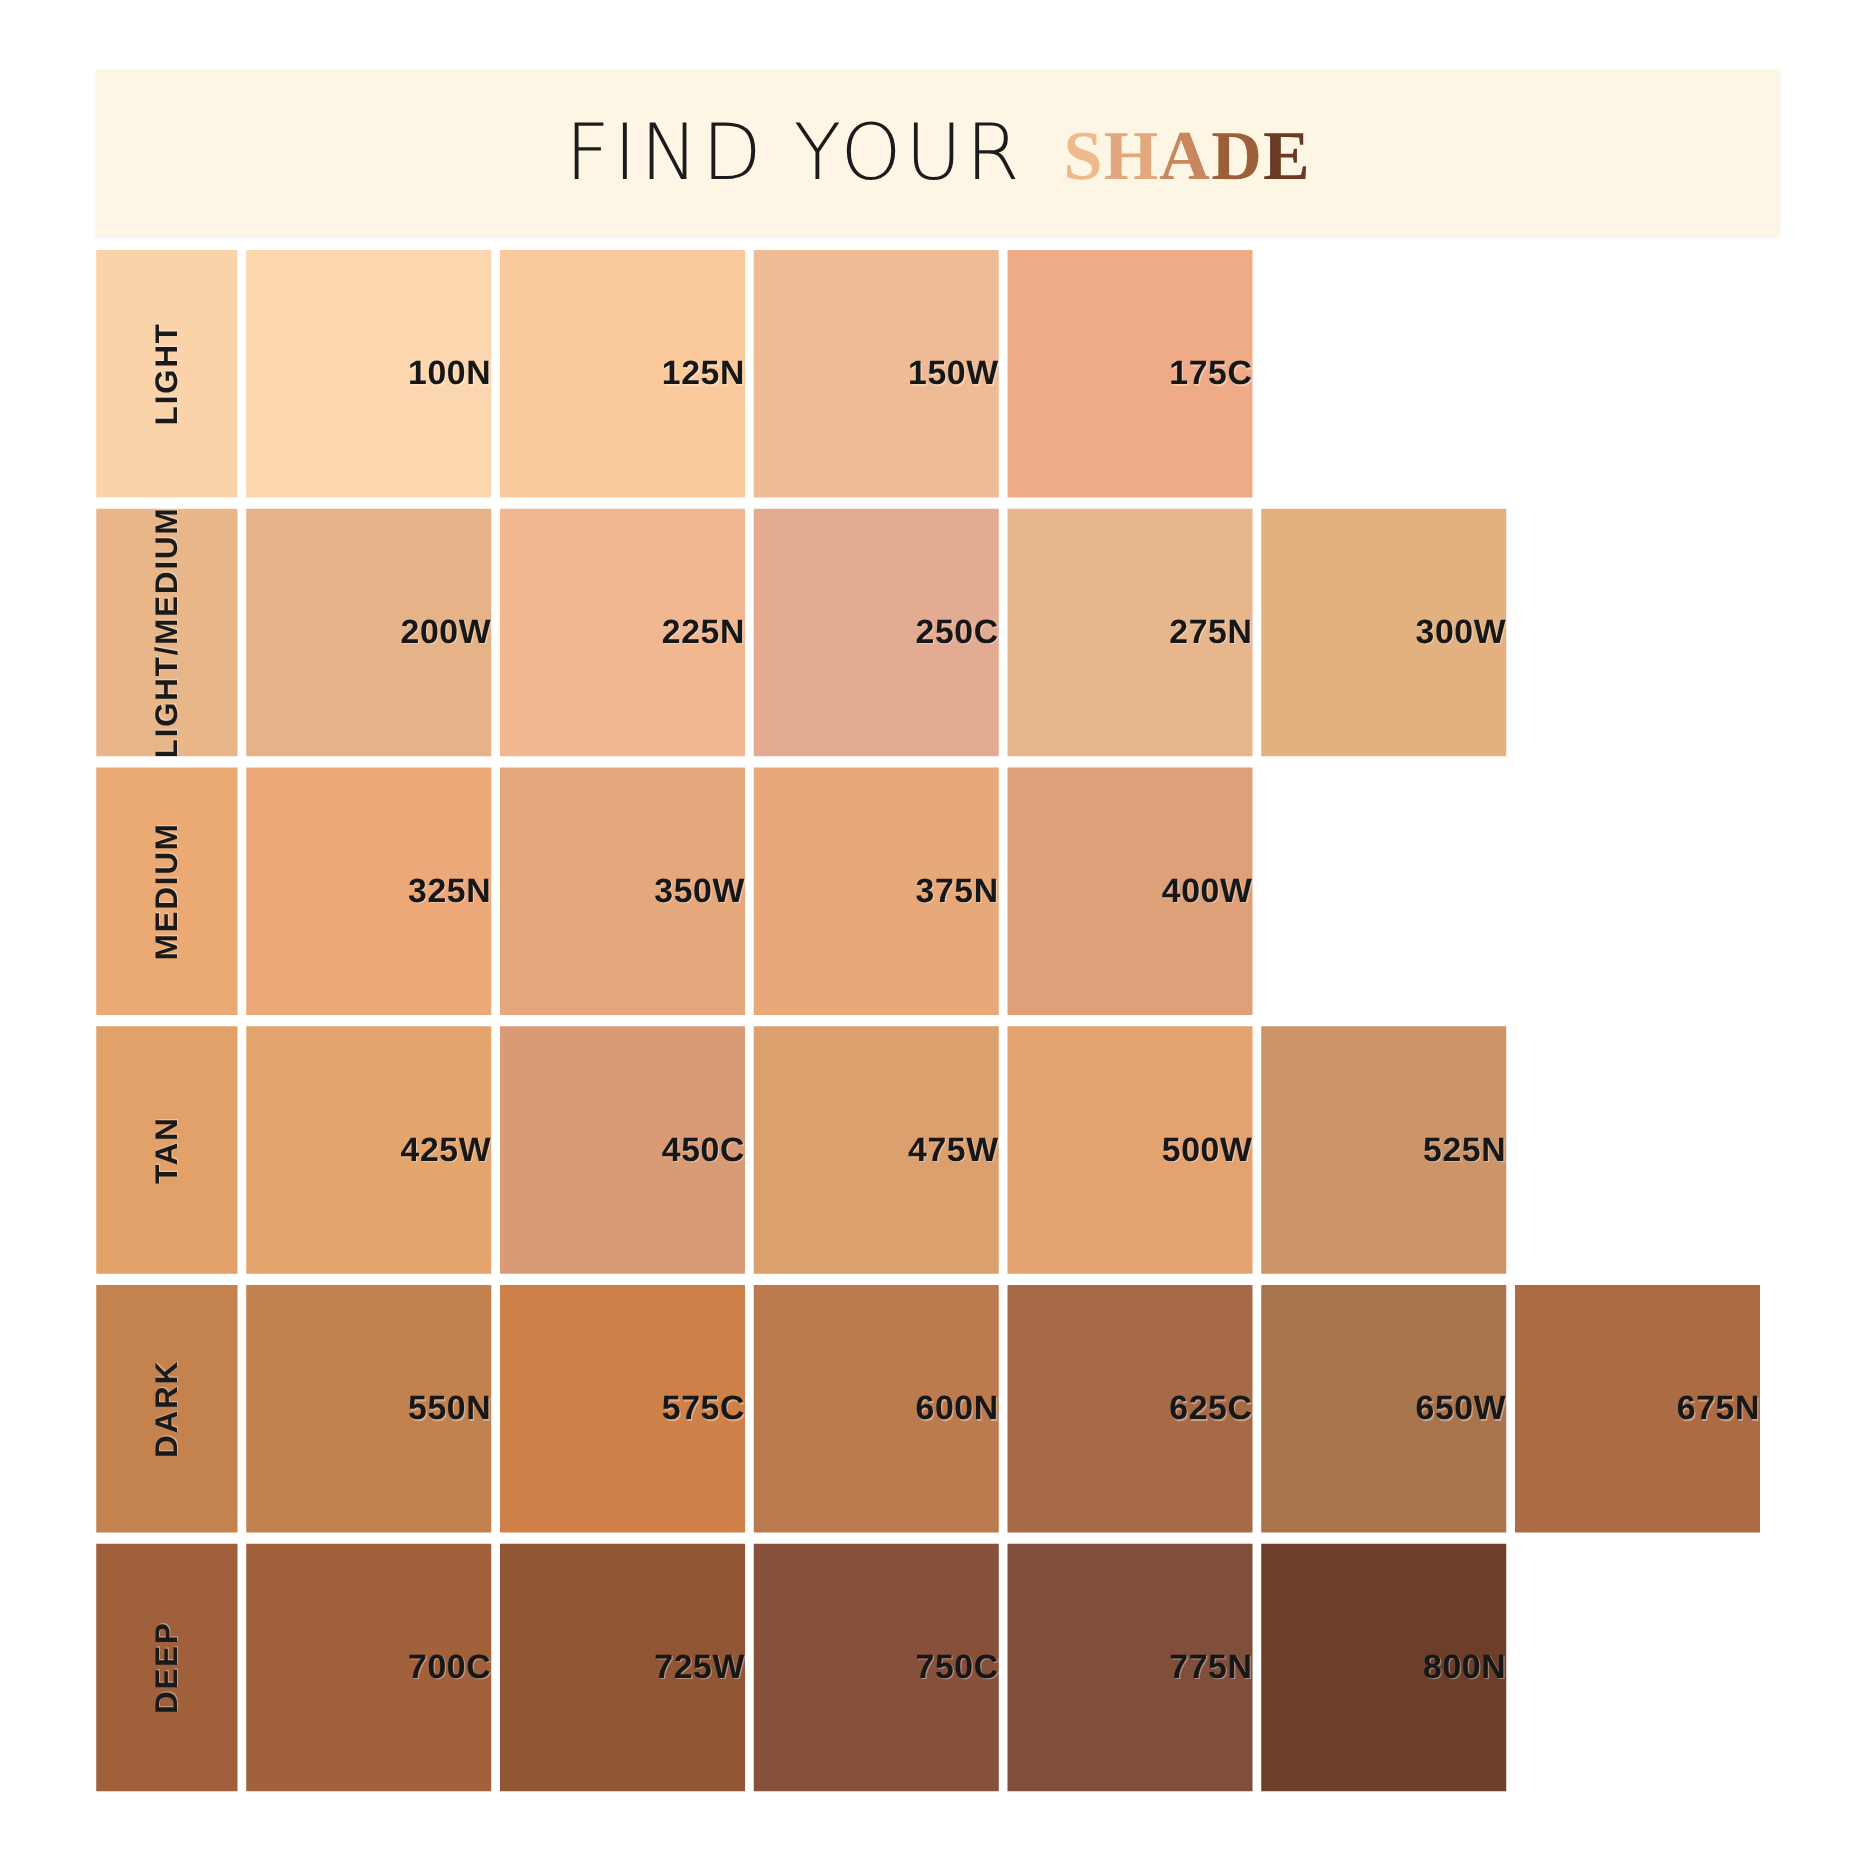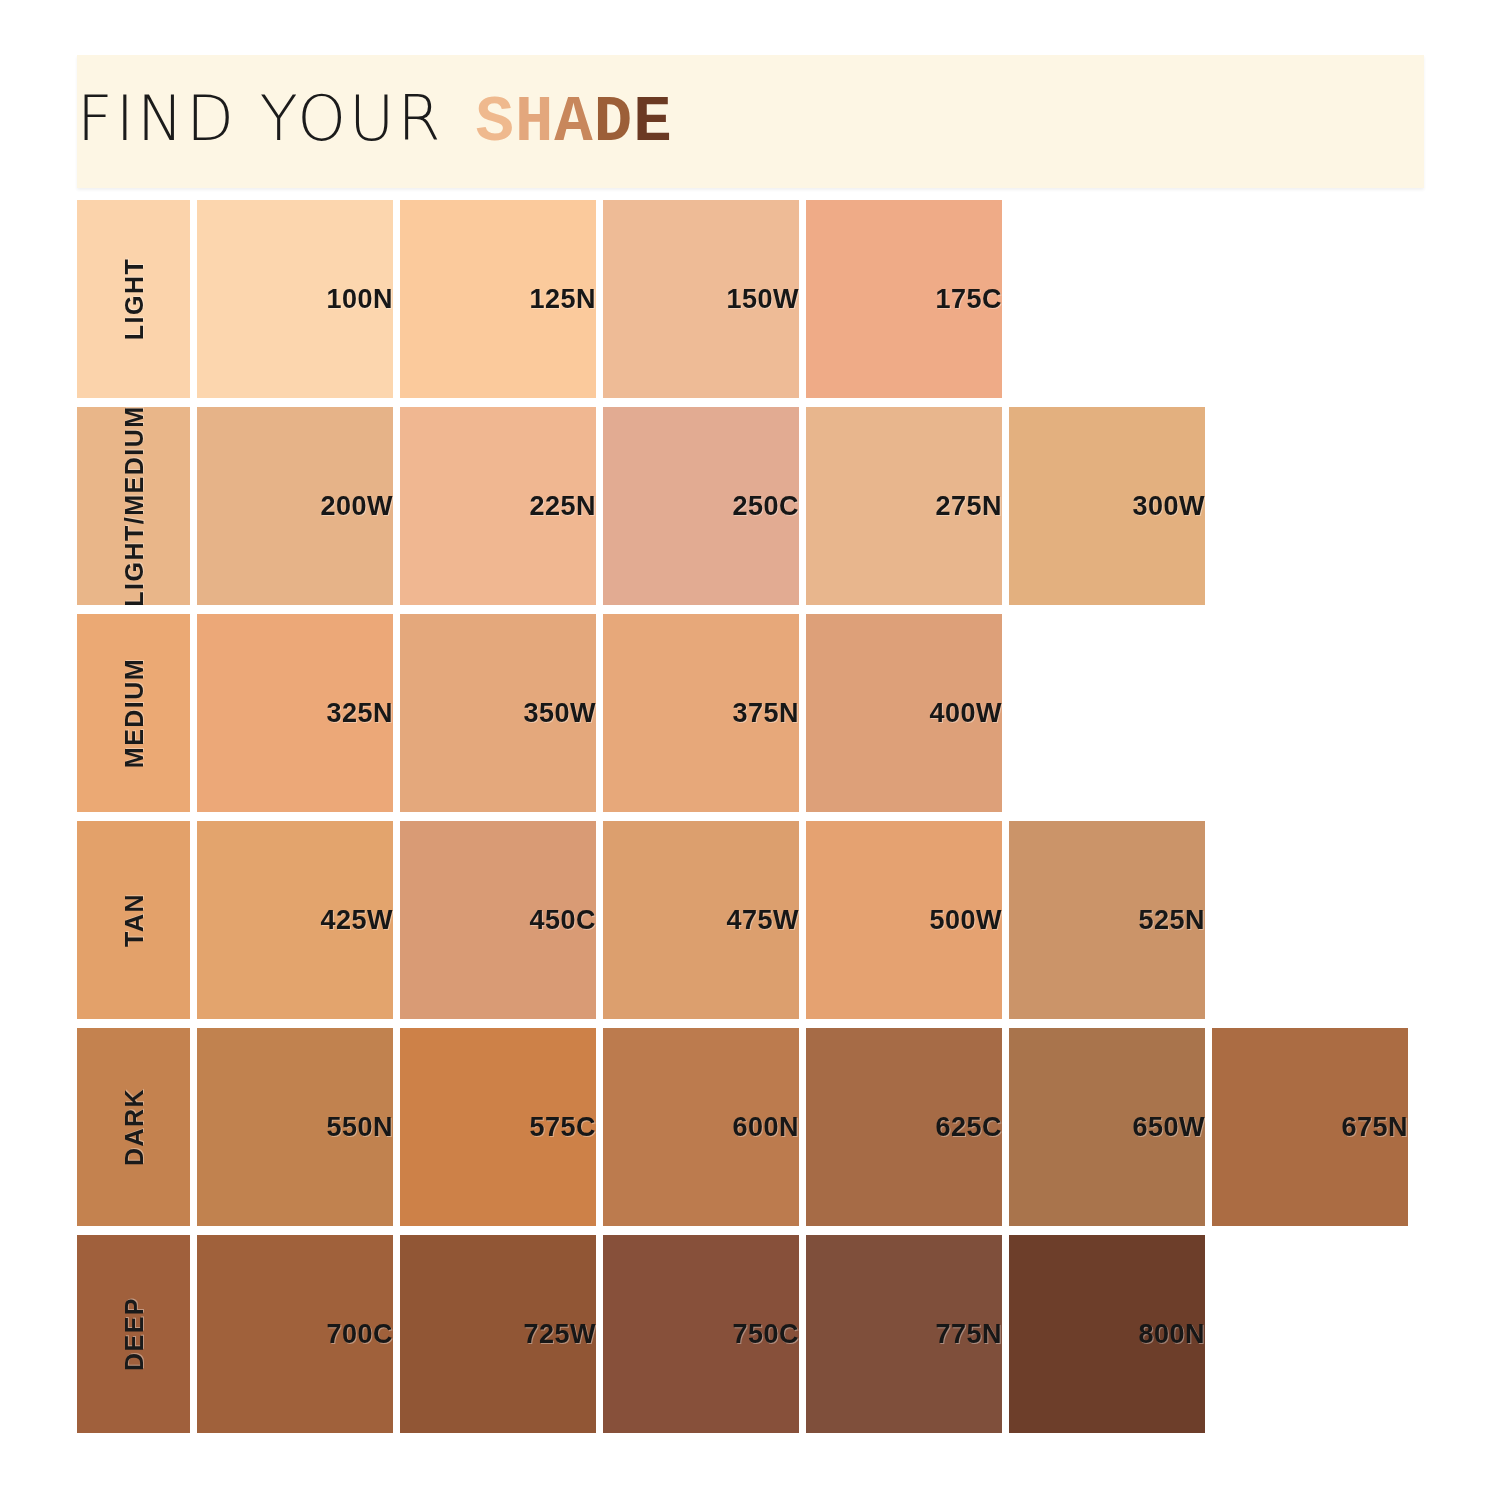--- a/index.html
+++ b/index.html
@@ -24,41 +24,42 @@
   
   #header-banner {
     position: absolute;
     left: 77px;
     top: 55px;
     width: 1347px;
     height: 133px;
     background: #fdf6e4;
     display: flex;
     align-items: center;
+    justify-content: center;
     box-shadow: 0 2px 3px rgba(0,0,0,0.06);
   }
   #header-title {
     font-size: 62px;
     letter-spacing: 2px;
     white-space: nowrap;
     line-height: 1;
     display: flex;
     align-items: baseline;
   }
   #header-title .thin {
     font-weight: 300;
     color: #1b1b1b;
     font-family: "DejaVu Sans", sans-serif;
     font-size: 62px;
     letter-spacing: 3px;
   }
   #header-title .accent-word {
     font-weight: bold;
-    font-family: Liberation Mono, monospace;
-    font-size: 64px;
+    font-family: Liberation Serif, serif;
+    font-size: 56px;
     letter-spacing: 1px;
     margin-left: 32px;
   }
   #header-title .accent-word span {
     display: inline-block;
   }
 
   
   #shade-grid {
     position: absolute;

